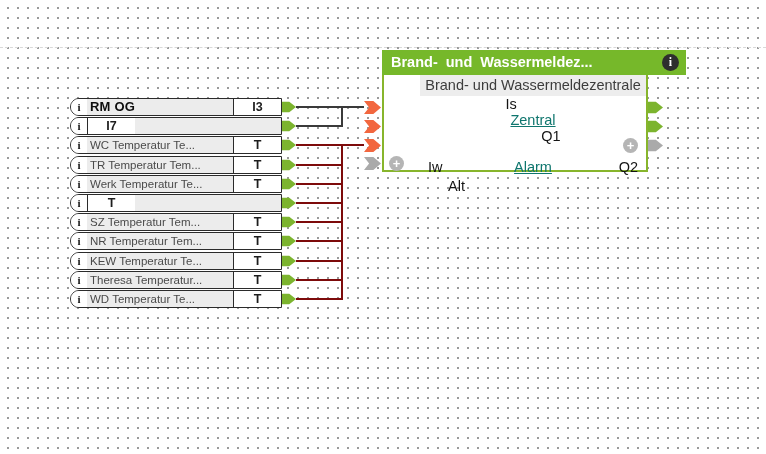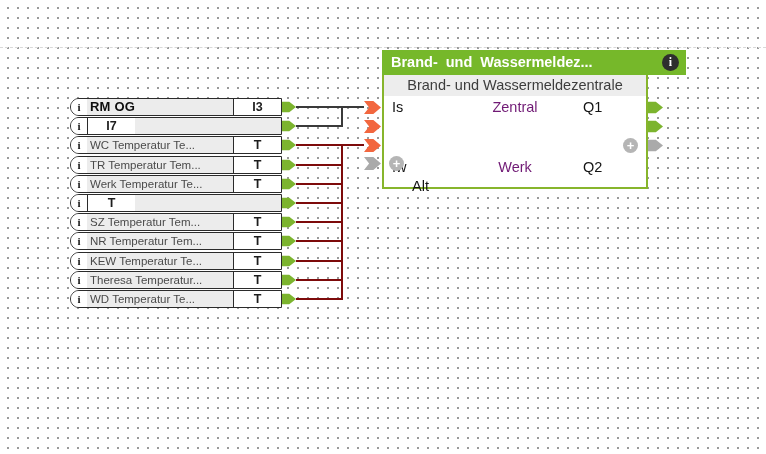--- a/index.html
+++ b/index.html
@@ -40,29 +40,29 @@
   .w-dark { background:#3a3a3a; }
   .w-red { background:#7d0b0b; }
 
   
   .blk-header { position:absolute; left:382px; top:50px; width:304px; height:25px;
     background:#76b82a; color:#ffffff; font-weight:bold; font-size:14.5px; line-height:25px;
     padding-left:9px; box-sizing:border-box; word-spacing:4px; white-space:nowrap; }
   .blk-info { position:absolute; top:4px; right:7px; width:17px; height:17px; border-radius:50%;
     background:#2e2e2e; color:#ffffff; text-align:center; line-height:17px;
     font-family:"Liberation Serif", serif; font-size:12px; font-weight:bold; word-spacing:0; }
-  .blk-body { position:absolute; left:382px; top:75px; width:266px; height:114px;
-    background:#ffffff; border:2px solid #87b52c; border-top:none; box-sizing:border-box; }
+  .blk-body { position:absolute; left:382px; top:75px; width:266px; height:97px;
+    background:#ffffff; border:2px solid #87b52c; border-top:none; box-sizing:border-box;padding-left:36px; }
   .blk-subtitle { height:21px; background:#ededed; text-align:center; font-size:14.5px;
     color:#3d3d3d; line-height:20px; white-space:nowrap; }
   .blk-row { display:flex; align-items:center; font-size:14.5px; color:#141414; padding:0 8px; }
   .blk-row .l { width:55px; text-align:left; }
-  .blk-row .c { flex:1; text-align:center; color:#701a75; }
-  .blk-row .r { width:55px; text-align:left; }
-  .r1 { height:21px; } .r2 { height:19px;margin-top:40px; } .r3 { height:19px;margin-left:20px; }
+  .blk-row .c { flex:1; text-align:center; color:#0f766e;text-decoration:underline; }
+  .blk-row .r { width:55px; text-align:right; }
+  .r1 { height:21px;flex-direction:column; } .r2 { height:19px;margin-top:40px; } .r3 { height:19px;margin-left:20px; }
 
   .plus { position:absolute; width:15px; height:15px; border-radius:50%; background:#b5b5b5;
     color:#ffffff; font-weight:bold; font-size:13px; line-height:15px; text-align:center; }
 </style>
 </head>
 <body>
 
 <div id="canvas">
   <div class="pagebreak"></div>
 
@@ -153,21 +153,21 @@
   </div>
   <div class="blk-body">
     <div class="blk-subtitle">Brand- und Wassermeldezentrale</div>
     <div class="blk-row r1">
       <span class="l">Is</span>
       <span class="c">Zentral</span>
       <span class="r">Q1</span>
     </div>
     <div class="blk-row r2">
       <span class="l">Iw</span>
-      <span class="c">Werk</span>
+      <span class="c">Alarm</span>
       <span class="r">Q2</span>
     </div>
     <div class="blk-row r3">
       <span class="l">Alt</span>
     </div>
   </div>
 
   <div class="in-pin" style="top:101px"></div>
   <div class="in-pin" style="top:120px"></div>
   <div class="in-pin" style="top:139px"></div>

